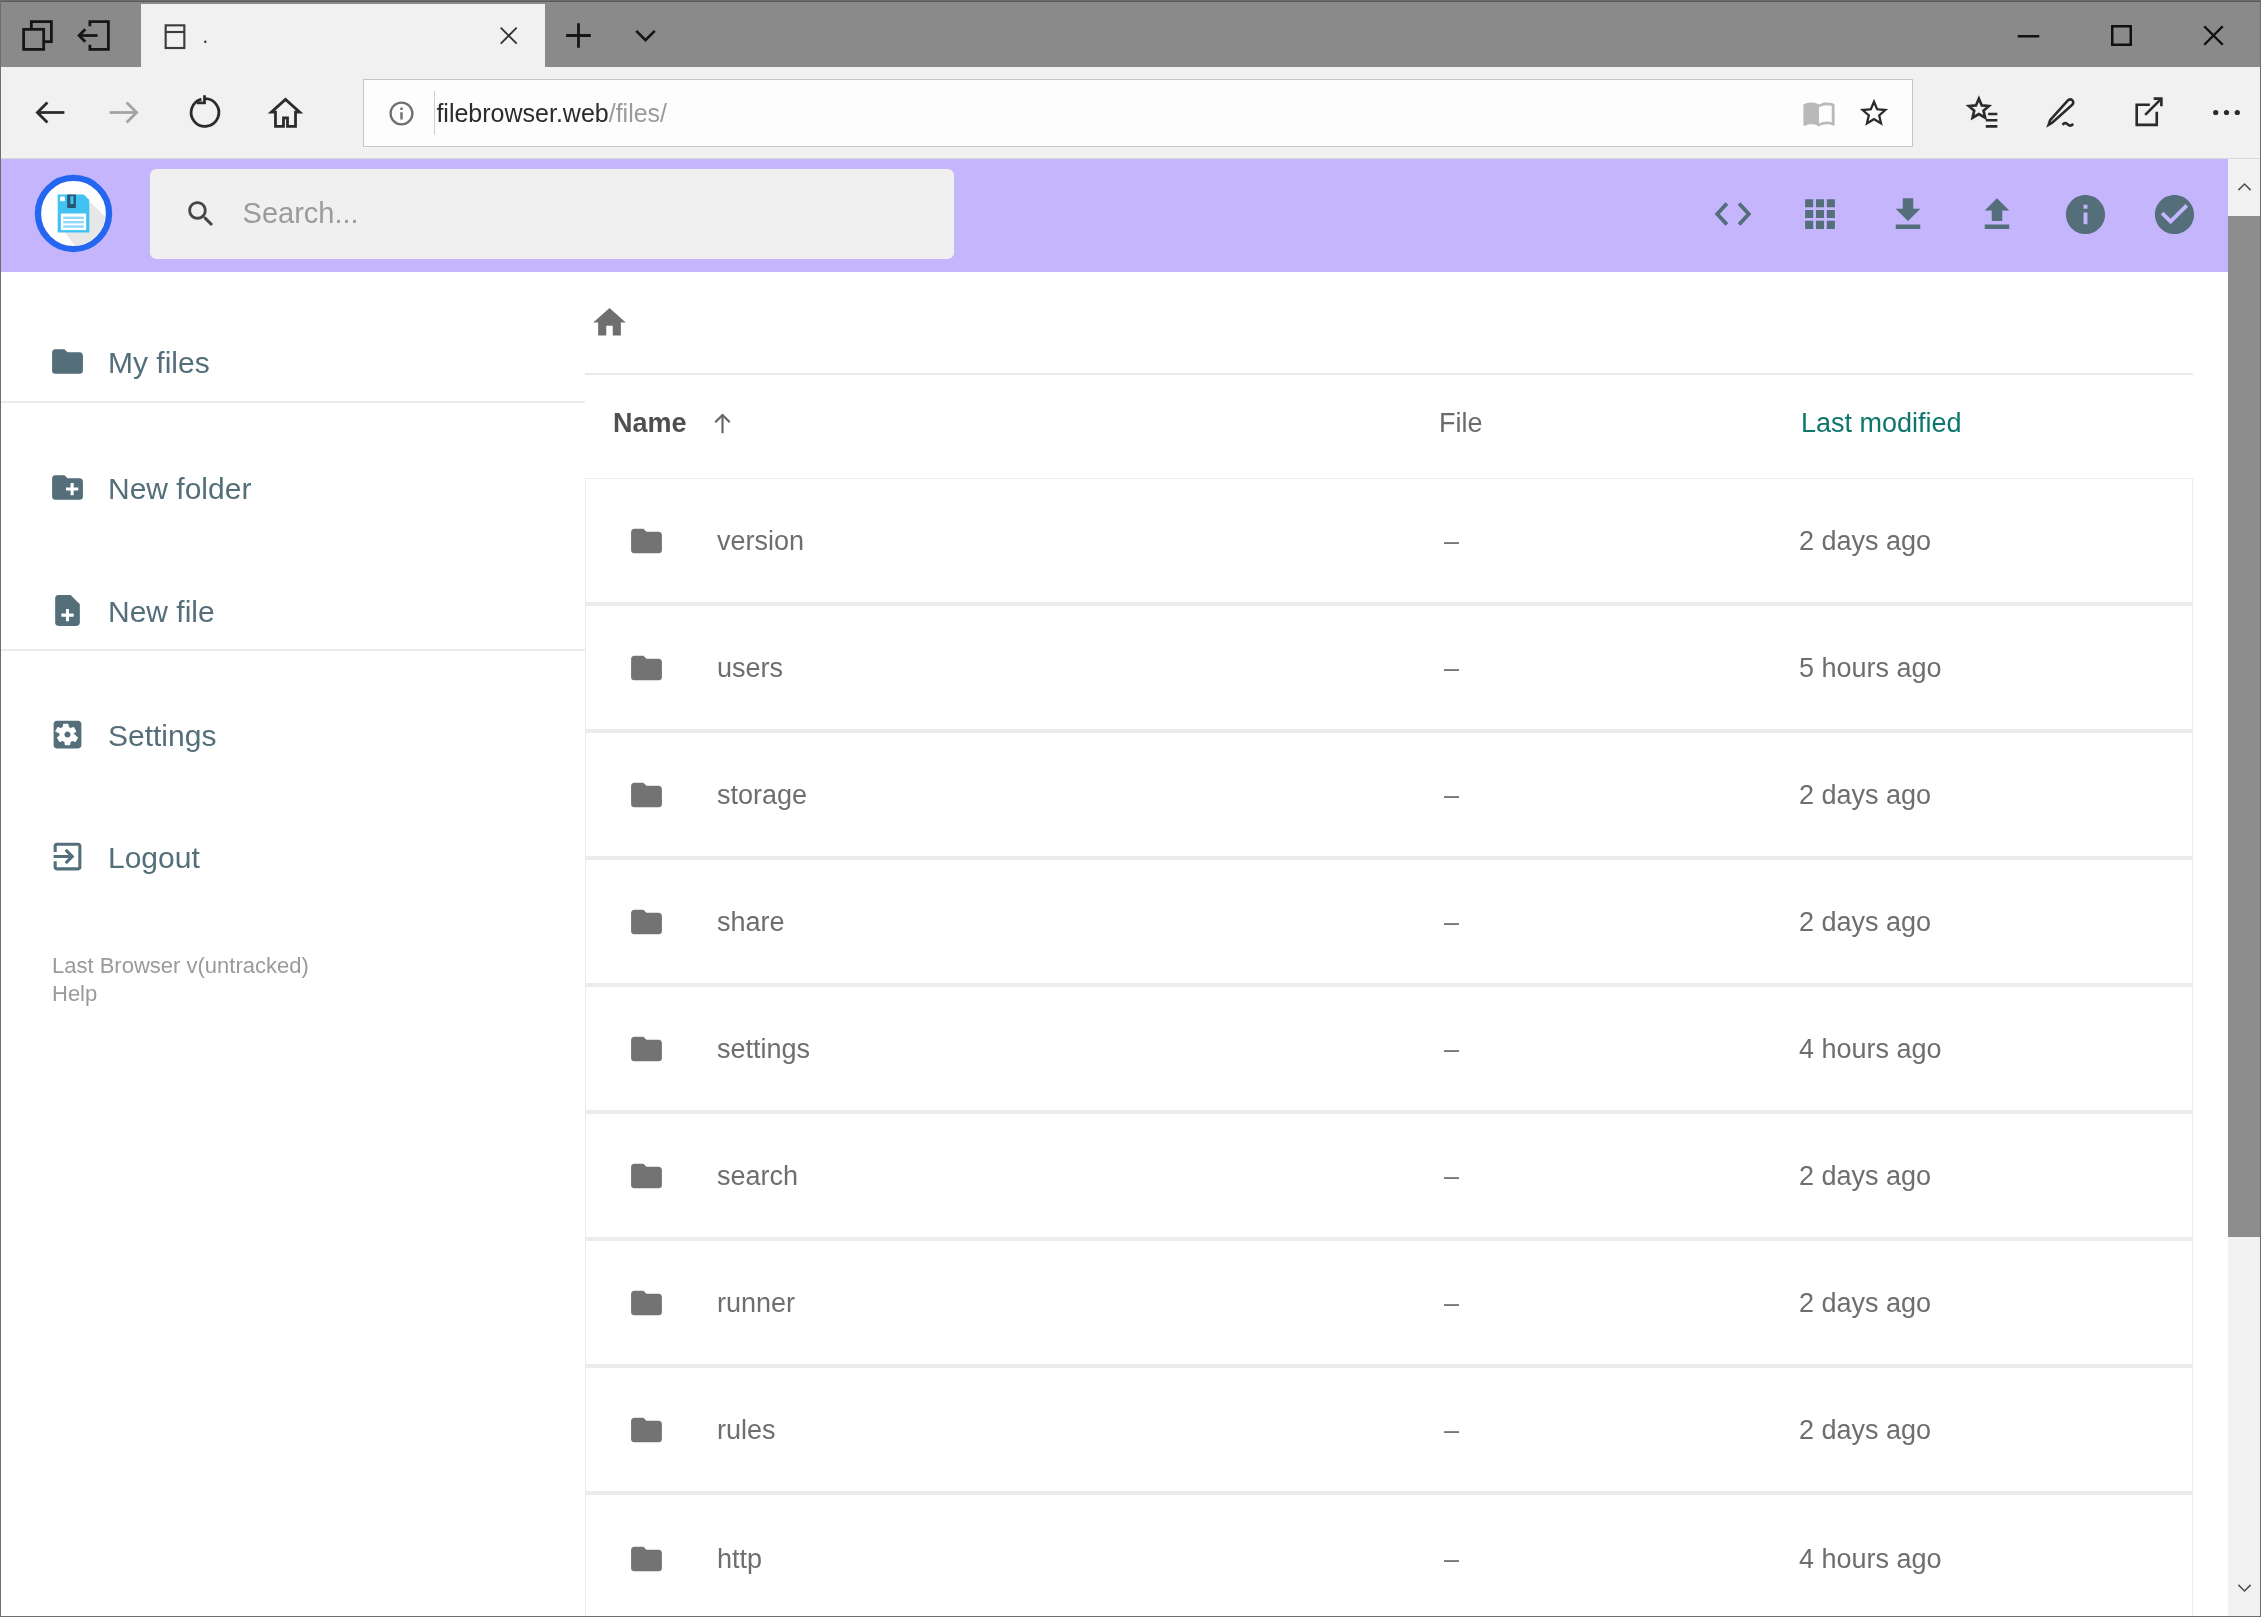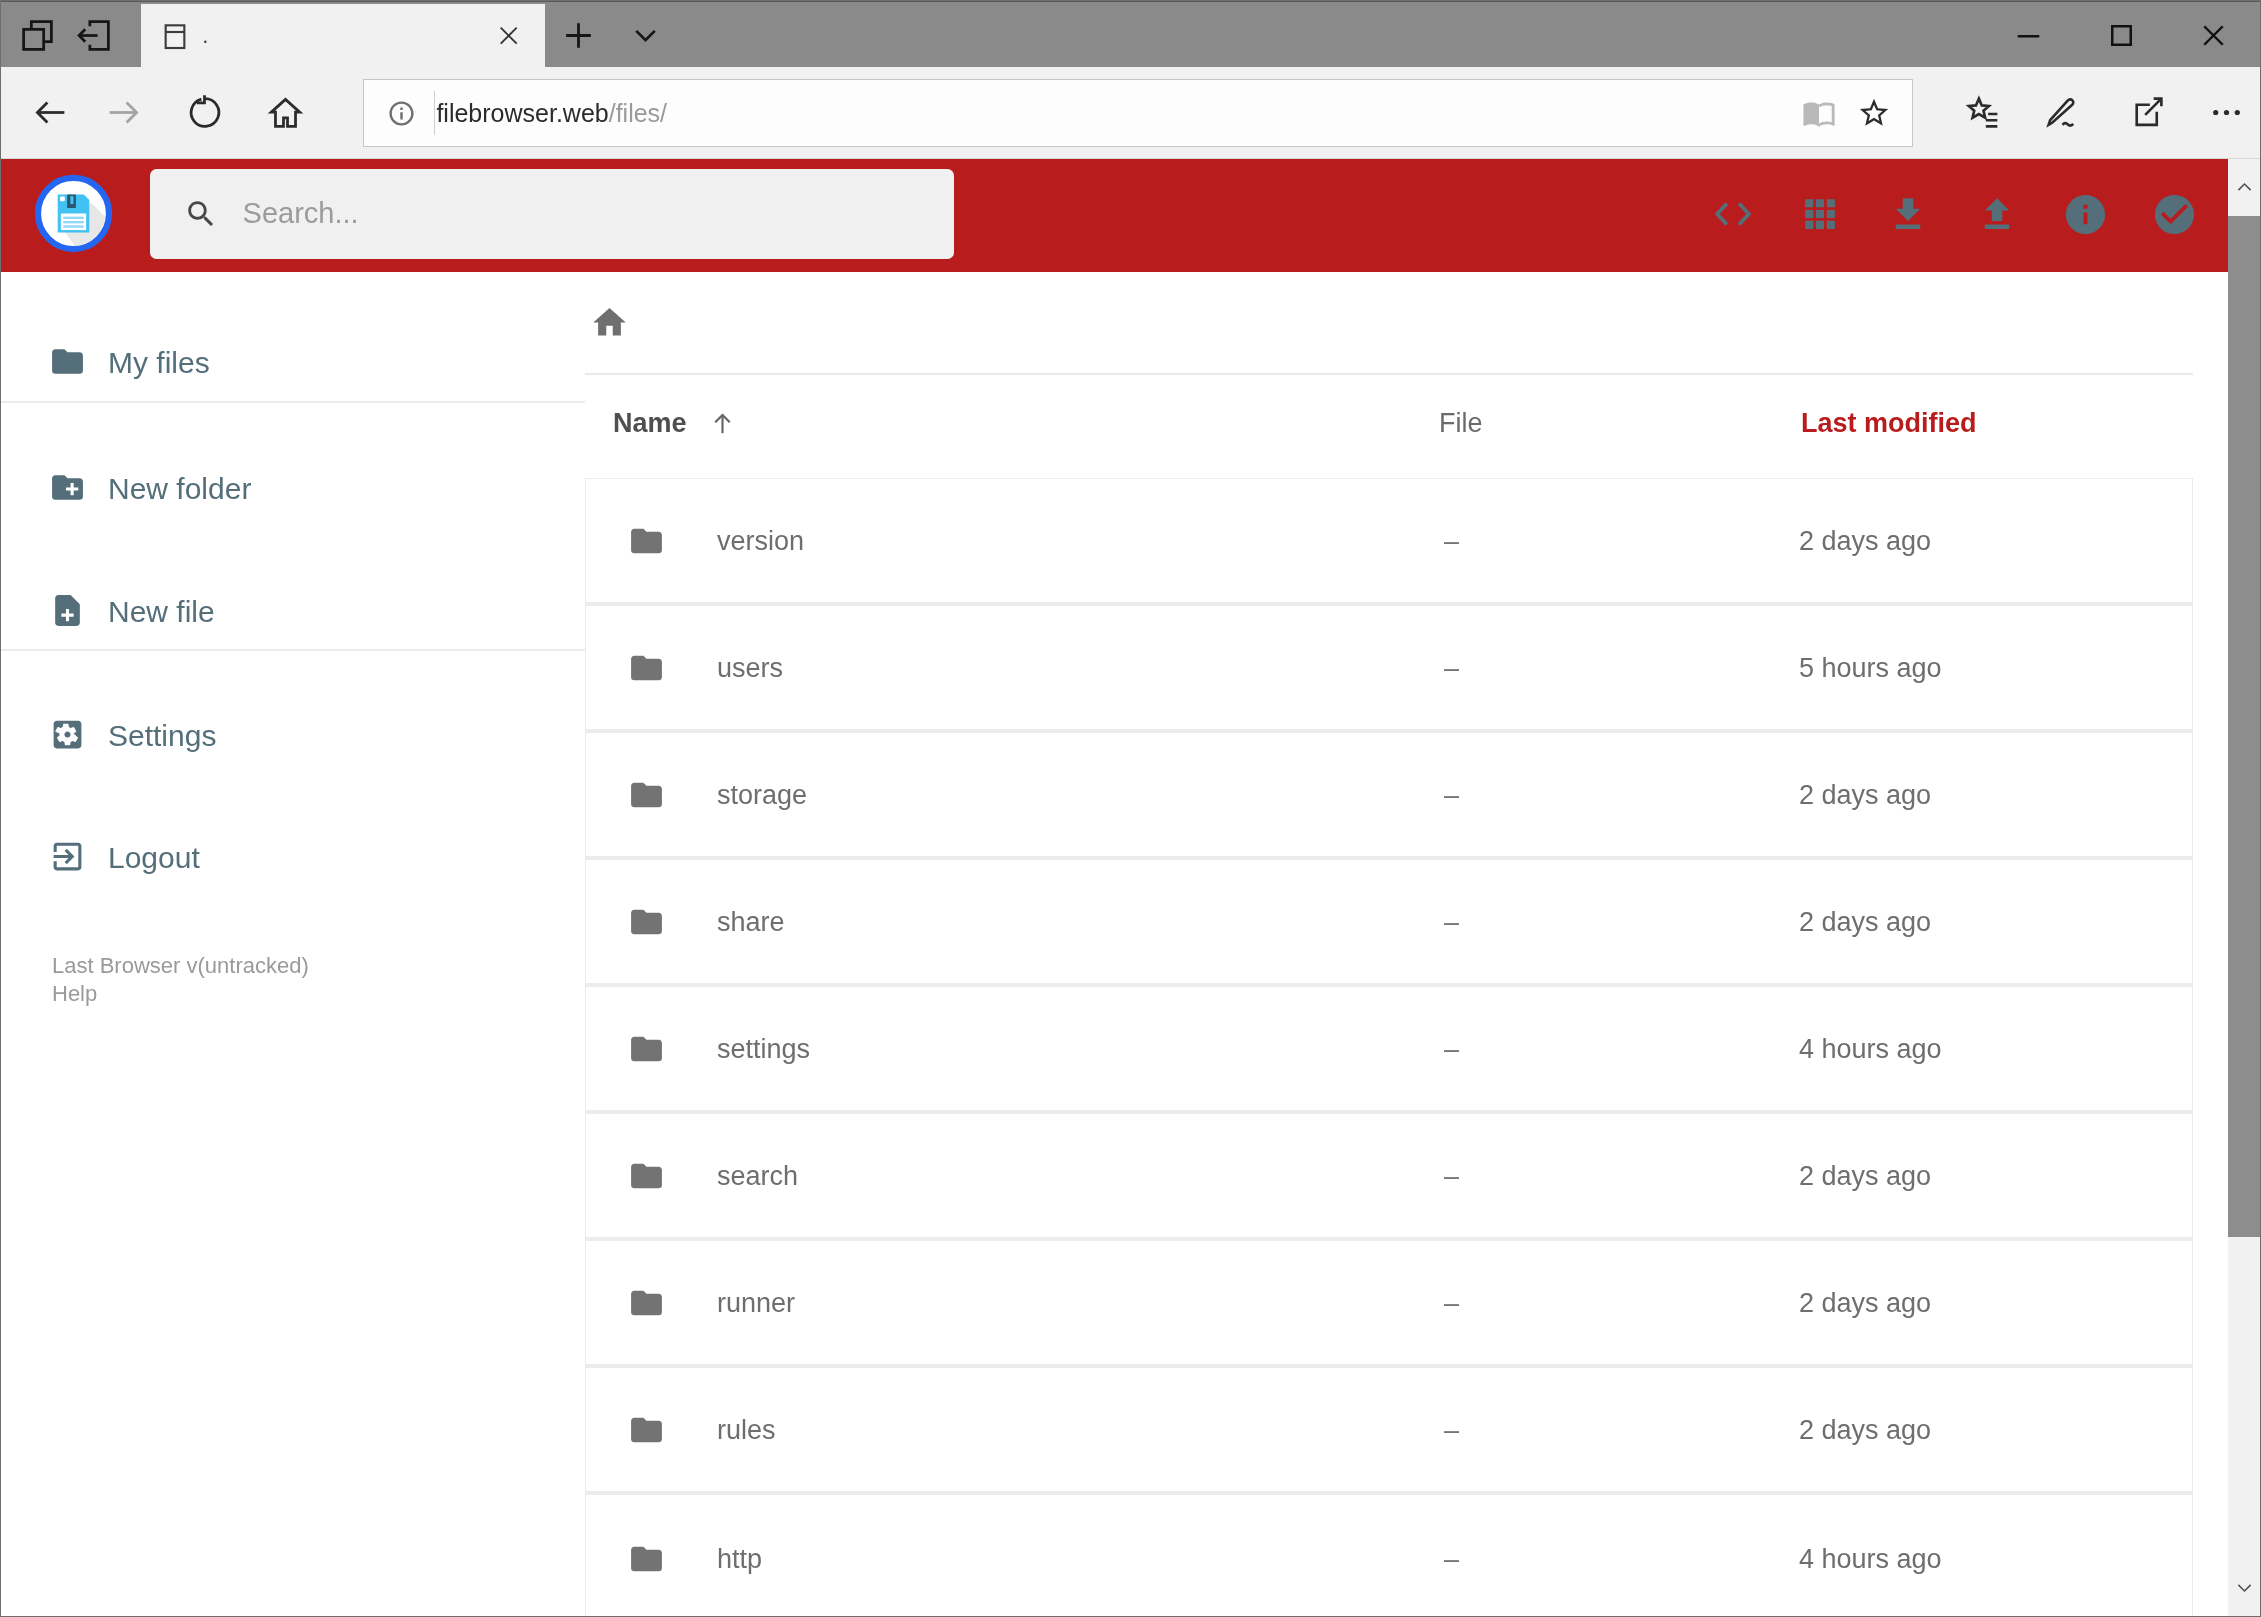--- a/index.html
+++ b/index.html
@@ -24,21 +24,21 @@
   .urlbox{position:absolute;left:362px;top:12px;width:1550px;height:68px;background:#fdfdfd;border:0.8px solid #c6c6c6;display:flex;align-items:center;}
   .url-info{width:29px;height:29px;margin-left:22.6px;color:#6f6f6f;flex:none;}
   .url-sep{width:0.8px;height:44px;background:#cfcfcf;margin-left:18px;flex:none;}
   .url-text{margin-left:2px;font-size:25px;color:#2b2b2b;white-space:nowrap;flex:1;}
   .url-text .path{color:#9a9a9a;}
   .url-act{width:34px;height:34px;margin-right:21px;flex:none;}
   .book{color:#b9b9b9;}
   .star{color:#2b2b2b;}
 
   
-  .appheader{position:absolute;left:0;top:158px;width:100%;height:113px;background:#b91c1c;}
+  .appheader{position:absolute;left:0;top:158px;width:100%;height:113px;background:#c4b5fd;}
   .logo{position:absolute;left:33px;top:15.3px;width:79px;height:79px;}
   .searchbox{position:absolute;left:149px;top:9.7px;width:804px;height:90px;background:#f0f0f0;border-radius:6.5px;display:flex;align-items:center;}
   .search-ic{width:34px;height:34px;margin-left:34px;color:#474747;flex:none;}
   .searchbox input{flex:1;margin-left:22.6px;border:none;outline:none;background:transparent;font-size:29px;color:#444;font-family:"Liberation Sans",sans-serif;}
   .searchbox input::placeholder{color:#9b9b9b;opacity:1;}
   .hd-ic{position:absolute;top:34px;width:42px;height:42px;color:#546e7a;}
   .hd-ic.big{top:31.5px;width:47px;height:47px;}
 
   
   .body{position:absolute;left:0;top:271px;width:100%;height:1346px;background:#fff;overflow:hidden;}
@@ -49,21 +49,21 @@
   .side-div{position:absolute;left:0;width:584px;height:1.6px;background:#ececec;}
   .side-footer{position:absolute;left:51px;top:680px;font-size:22px;color:#9a9a9a;line-height:28px;}
 
   .main{position:absolute;left:584px;top:0;right:0;bottom:0;}
   .crumb-home{position:absolute;left:4.8px;top:31px;width:39px;height:39px;color:#6f6f6f;}
   .main-div{position:absolute;left:0;top:101px;width:1608px;height:1.6px;background:#e9e9e9;}
   .list-header{position:absolute;left:0;top:136px;width:1608px;height:40px;font-size:27px;}
   .col-name{position:absolute;left:28px;top:0;color:#4f4f4f;font-weight:bold;display:flex;align-items:center;}
   .sort-ic{width:29px;height:29px;margin-left:21px;color:#666;}
   .col-size{position:absolute;left:854px;top:0;color:#6b6b6b;}
-  .col-mod{position:absolute;left:1216px;top:0;color:#b91c1c;font-weight:bold;}
+  .col-mod{position:absolute;left:1216px;top:0;color:#0f766e;}
 
   .rows{position:absolute;left:0;top:206px;width:1608px;border:1.6px solid #ececec;}
   .row{position:relative;height:127px;background:#fff;border-bottom:4.8px solid #ececec;cursor:pointer;}
   .row:last-child{border-bottom:none;}
   .r-icon{position:absolute;left:42px;top:50%;transform:translateY(-50%);width:37px;height:37px;color:#737373;}
   .r-name{position:absolute;left:131px;top:50%;transform:translateY(-50%);font-size:27px;color:#6e6e6e;}
   .r-size{position:absolute;left:858px;top:50%;transform:translateY(-50%);font-size:27px;color:#757575;}
   .r-date{position:absolute;left:1213px;top:50%;transform:translateY(-50%);font-size:27px;color:#6e6e6e;}
 
   

